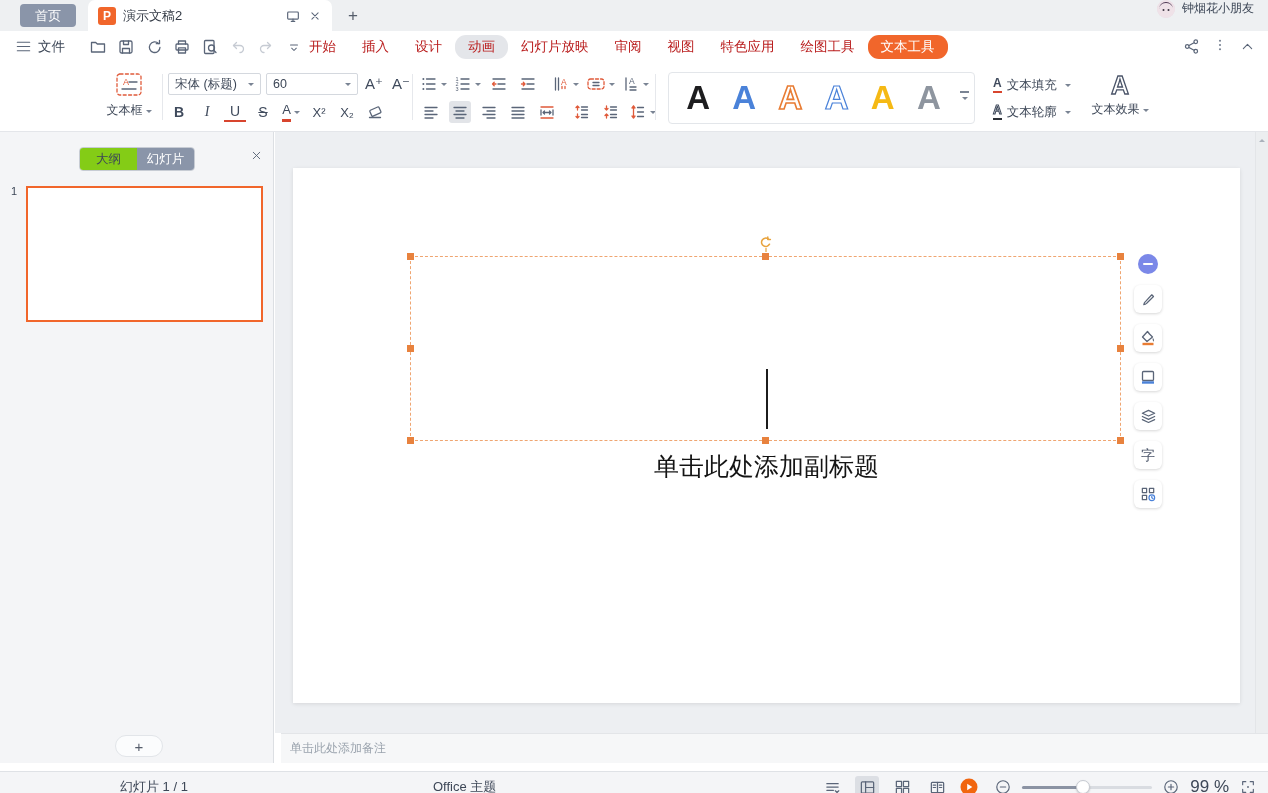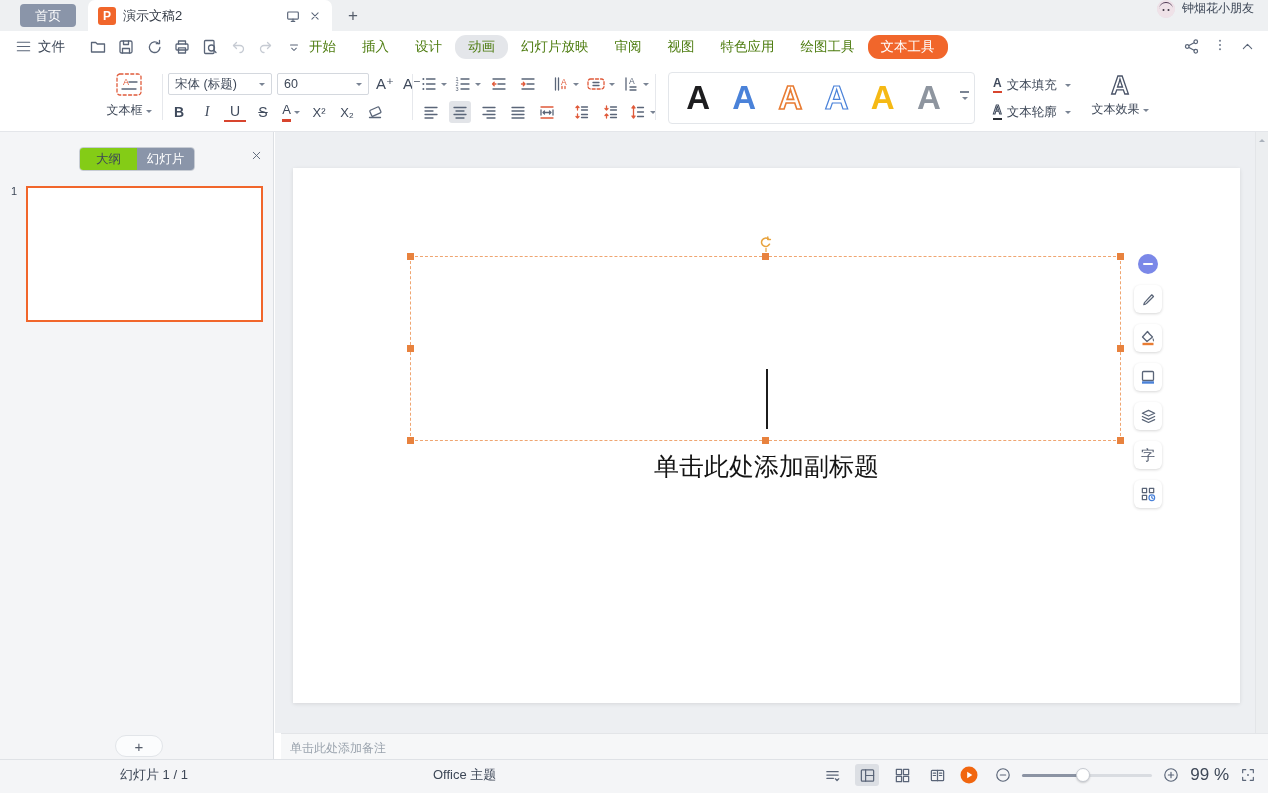--- a/index.html
+++ b/index.html
@@ -28,21 +28,21 @@
   .avatar { width:18px; height:18px; border-radius:50%; overflow:hidden; background:#e9dce4; }
   .user-name { font-size:12px; color:#3d4757; }
 
   
   .menubar { position:absolute; left:0; top:31px; width:100%; height:31px; background:#fff; }
   .hamburger { position:absolute; left:15px; top:7px; }
   .file-menu { position:absolute; left:38px; top:0; height:31px; display:flex; align-items:center; font-size:13.5px; }
   .qaccess { position:absolute; left:88px; top:0; height:31px; display:flex; align-items:center; gap:8px; }
   .qbtn { width:20px; height:22px; display:flex; align-items:center; justify-content:center; }
   .menu-items { position:absolute; left:296px; top:0; height:31px; display:flex; align-items:center; }
-  .mi { font-size:13.5px; padding:3px 13px; border-radius:11px; color:#4d7c0f; white-space:nowrap; }
+  .mi { font-size:13.5px; padding:3px 13px; border-radius:11px; color:#b91c1c; white-space:nowrap; }
   .mi.active { background:#e4e6ea; }
   .mi.hl { background:#f1662b; color:#fff; }
   .menu-right { position:absolute; right:13px; top:0; height:31px; display:flex; align-items:center; gap:13px; }
 
   
   .ribbon { position:absolute; left:0; top:62px; width:100%; height:70px; background:#fff; border-bottom:1px solid #e4e6ea; }
   .sec-textbox { position:absolute; left:100px; top:10px; width:58px; text-align:center; }
   .tb-label { font-size:12px; margin-top:4px; color:#3d4757; }
   .sec-font { position:absolute; left:168px; top:11px; }
   .combo { height:22px; border:1px solid #d4d8de; border-radius:2px; background:#fff; display:flex; align-items:center;
@@ -113,21 +113,21 @@
     display:flex; align-items:center; justify-content:center; margin-bottom:11px; }
   .char-glyph { font-size:14px; color:#4a5468; line-height:14px; }
   .vscroll { position:absolute; right:0; top:0; bottom:0; width:13px; background:#eceef0; border-left:1px solid #e3e5e8; }
   .vscroll .arr { position:absolute; top:4px; left:3px; width:0; height:0; border:3.5px solid transparent; border-bottom-color:#aab1bb; }
 
   
   .notes-bar { position:absolute; left:275px; right:0; bottom:30px; height:30px; background:#f6f7f8; border-top:1px solid #e3e5e8;
     font-size:12px; color:#9aa3ad; display:flex; align-items:center; padding-left:9px;margin-left:6px; }
 
   
-  .statusbar { position:absolute; left:0; bottom:0; width:100%; height:34px; background:#f4f5f7; border-top:1px solid #dfe2e6; }
+  .statusbar { position:absolute; left:0; bottom:0; width:100%; height:22px; background:#f4f5f7; border-top:1px solid #dfe2e6; }
   .slide-counter { position:absolute; left:120px; top:0; height:30px; display:flex; align-items:center; font-size:13px; }
   .theme-name { position:absolute; left:433px; top:0; height:30px; display:flex; align-items:center; font-size:13px; }
   .status-right { position:absolute; right:12px; top:0; height:30px; display:flex; align-items:center; gap:11px; }
   .vbtn { width:24px; height:22px; display:flex; align-items:center; justify-content:center; border-radius:3px; }
   .vbtn.sel { background:#dcdfe4; }
   .playbtn { width:18px; height:18px; }
   .zoom-track { position:relative; width:130px; height:14px; }
   .zoom-track .rail { position:absolute; left:0; right:0; top:6px; height:3px; background:#d9dce1; border-radius:2px; }
   .zoom-track .fill { position:absolute; left:0; width:47%; top:6px; height:3px; background:#8b93a3; border-radius:2px; }
   .zoom-track .knob { position:absolute; left:47%; top:0; width:14px; height:14px; margin-left:-7px; border-radius:50%;
@@ -271,21 +271,21 @@
       <path d="M14 10h8M7 17h14" stroke="#5a6578"></path>
     </svg>
     <div class="tb-label">
       <span>文本框</span><span class="caret"></span>
     </div>
   </div>
   <div class="vsep" style="left:162px"></div>
 
   <div class="sec-font">
     <div style="display:flex;align-items:center;gap:5px">
-      <div class="combo" style="width:104px">
+      <div class="combo" style="width:93px">
         <span>宋体 (标题)</span>
           <span class="caret"></span>
       </div>
       <div class="combo" style="width:92px">
         <span>60</span>
           <span class="caret"></span>
       </div>
       <span class="fbtn" style="font-size:15px">A⁺</span>
       <span class="fbtn" style="font-size:15px">A⁻</span>
     </div>

